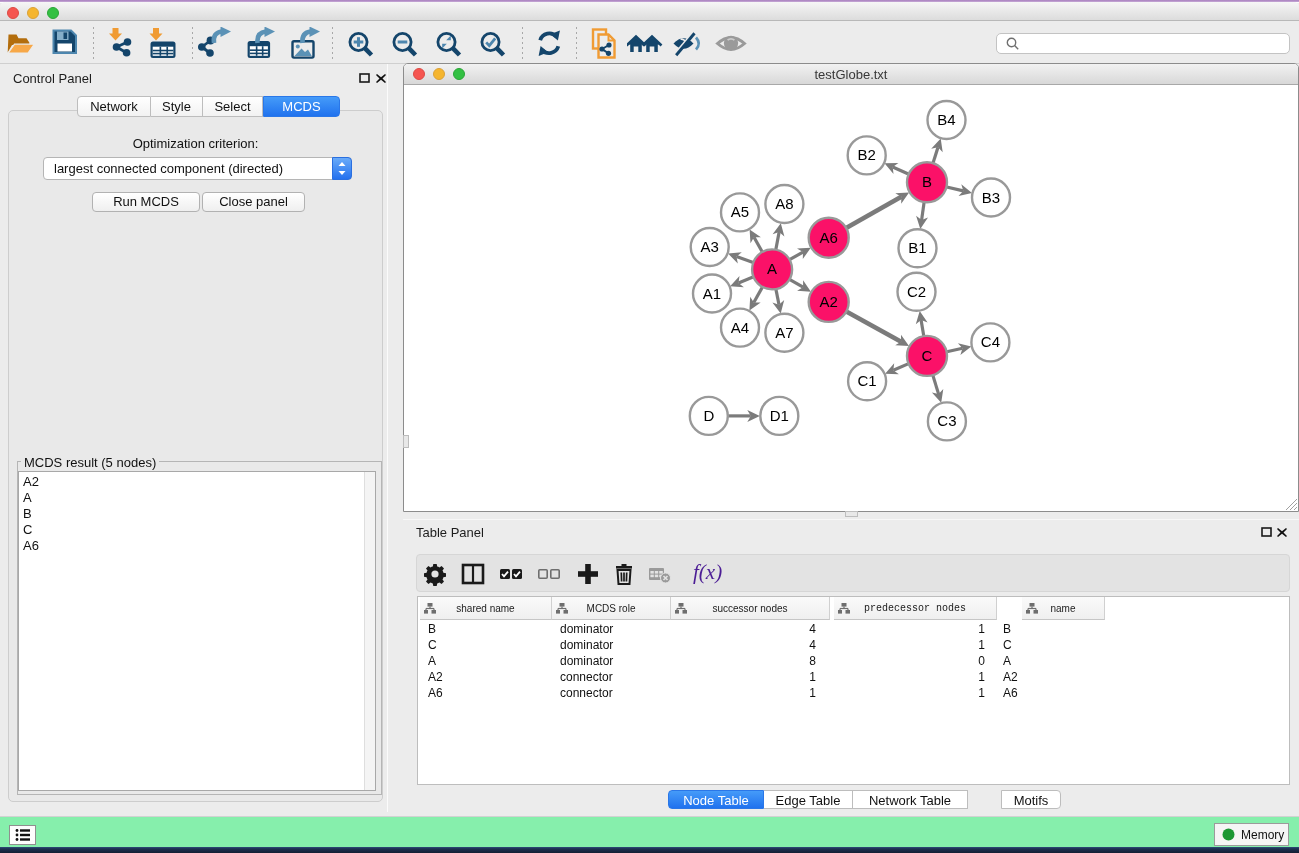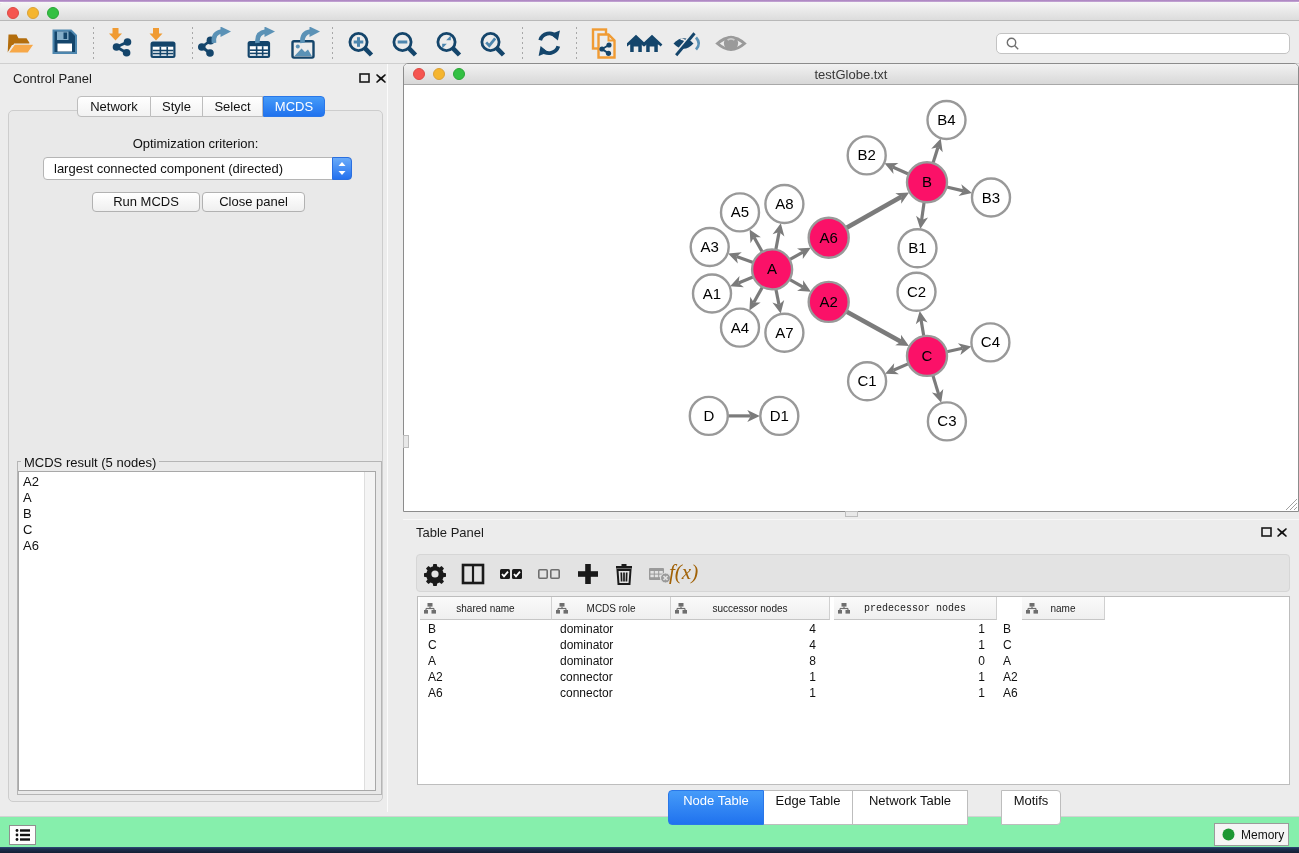--- a/index.html
+++ b/index.html
@@ -48,21 +48,21 @@
 
 
 #tpTitle { left:416px; top:525px; font-size:13px; color:#1d1d1d; }
 #ttoolbar { left:416px; top:554px; width:874px; height:38px; background:#e3e3e3; border:1px solid #d6d6d6; border-radius:4px; }
 #ttable { left:417px; top:596px; width:873px; height:189px; background:#fff; border:1px solid #bdbdbd; }
 .thead { position:absolute; top:0; height:23px; background:linear-gradient(#fafafa,#efefef); border-right:1px solid #d0d0d0; border-bottom:1px solid #c6c6c6; font-size:10px; color:#222; text-align:center; line-height:23px; }
 .trow { position:absolute; left:0; width:100%; height:16px; font-size:12px; color:#111; }
 .tc { position:absolute; top:1px; }
 .num { text-align:right; }
 
-.btab { position:absolute; z-index:5; top:790px; height:35px; background:#fff; border:1px solid #bdbdbd; font-size:13px; color:#111; text-align:center; line-height:19px; }
+.btab { position:absolute; z-index:5; top:790px; height:19px; background:#fff; border:1px solid #bdbdbd; font-size:13px; color:#111; text-align:center; line-height:19px; }
 .btab.sel { background:linear-gradient(#459bf9,#2072ee); color:#fff; border-color:#2a77e8; }
 
 
 #statusbar { left:0; top:816px; width:1299px; height:31px; background:#86efac; border-top:1px solid #d2d2d2; }
 #listbtn { position:absolute; left:9px; top:8px; width:27px; height:20px; background:#fdfdfd; border:1px solid #8f8f8f; }
 #membtn { position:absolute; left:1214px; top:6px; width:75px; height:23px; background:#f5f5f5; border:1px solid #9b9b9b; font-size:12px; color:#111; }
 #deskBottom { left:0; top:847px; width:1299px; height:6px; background:linear-gradient(#2e4d7b 0%, #1d3050 30%, #131e33 100%); }
 </style>
 </head>
 <body>
@@ -206,21 +206,21 @@
 <div id="cpTitle" class="abs">Control Panel</div>
 <svg class="winbtn abs" style="left:359px" width="12" height="11" viewBox="0 0 12 11">
     <rect x="1" y="1" width="9" height="8" fill="none" stroke="#1a1a1a" stroke-width="1.6"></rect>
   </svg>
 <svg class="winbtn abs" style="left:375px" width="12" height="11" viewBox="0 0 12 11">
     <path d="M2 1 L6 4.2 L10 1 L11 2 L7.5 5.5 L11 9 L10 10 L6 6.8 L2 10 L1 9 L4.5 5.5 L1 2 Z" fill="#111"></path>
   </svg>
 <div class="tab" style="left:77px; width:74px; border-radius:4px 0 0 4px;">Network</div>
 <div class="tab" style="left:151px; width:52px; border-left:none;">Style</div>
 <div class="tab" style="left:203px; width:60px; border-left:none;">Select</div>
-<div class="tab sel" style="left:263px; width:62px; border-radius:0 4px 4px 0;">MCDS</div>
+<div class="tab sel" style="left:263px; width:77px; border-radius:0 4px 4px 0;">MCDS</div>
 <div id="tabpanel" class="abs"></div>
 <div id="optlabel" class="abs">Optimization criterion:</div>
 <div id="dropdown" class="abs">largest connected component (directed)</div>
 <div id="dropbtn" class="abs"><svg width="18" height="21" viewBox="0 0 18 21">
       <path d="M5.5 8 L9 4 L12.5 8 Z" fill="#fff"></path>
       <path d="M5.5 13 L9 17 L12.5 13 Z" fill="#fff"></path>
     </svg></div>
 <div class="btn" style="left:92px; top:192px; width:108px;">Run MCDS</div>
 <div class="btn" style="left:202px; top:192px; width:103px;">Close panel</div>
 <div id="fieldset" class="abs"></div>
@@ -370,21 +370,21 @@
         <rect x="2.4" y="5" width="3.4" height="2.6" fill="#e3e3e3"></rect>
         <rect x="6.8" y="5" width="3.4" height="2.6" fill="#e3e3e3"></rect>
         <rect x="11.2" y="5" width="3.6" height="2.6" fill="#e3e3e3"></rect>
         <rect x="2.4" y="8.6" width="3.4" height="2.6" fill="#e3e3e3"></rect>
         <rect x="6.8" y="8.6" width="3.4" height="2.6" fill="#e3e3e3"></rect>
         <rect x="11.2" y="8.6" width="3.6" height="2.6" fill="#e3e3e3"></rect>
         <circle cx="17.5" cy="12" r="5" fill="#9a9a9a" stroke="#e3e3e3" stroke-width="1"></circle>
         <path d="M15.5 10 l4 4 M19.5 10 l-4 4" stroke="#e3e3e3" stroke-width="1.6"></path>
       </g>
     </svg>
-  <div style="position:absolute;left:252px;top:5px;width:40px;font-family:'Liberation Serif',serif;font-style:italic;font-size:21px;color:#a16207;">f(x)</div>
+  <div style="position:absolute;left:276px;top:5px;width:40px;font-family:'Liberation Serif',serif;font-style:italic;font-size:21px;color:#4c1d95;">f(x)</div>
 </div>
 <div id="ttable" class="abs">
   <div class="thead" style="left:2px;width:132px;"><svg style="position:absolute;left:4px;top:6px" width="12" height="11" viewBox="0 0 12 11">
         <rect x="3.5" y="0" width="5" height="3.6" fill="#6e6e6e"></rect>
         <rect x="0" y="7" width="4" height="3.6" fill="#6e6e6e"></rect>
         <rect x="7.5" y="7" width="4.5" height="3.6" fill="#6e6e6e"></rect>
         <line x1="6" y1="3.5" x2="6" y2="5.5" stroke="#6e6e6e" stroke-width="1.2"></line>
         <line x1="2" y1="5.5" x2="10" y2="5.5" stroke="#6e6e6e" stroke-width="1.2"></line>
         <line x1="2" y1="5.5" x2="2" y2="7" stroke="#6e6e6e" stroke-width="1.2"></line>
         <line x1="10" y1="5.5" x2="10" y2="7" stroke="#6e6e6e" stroke-width="1.2"></line>

